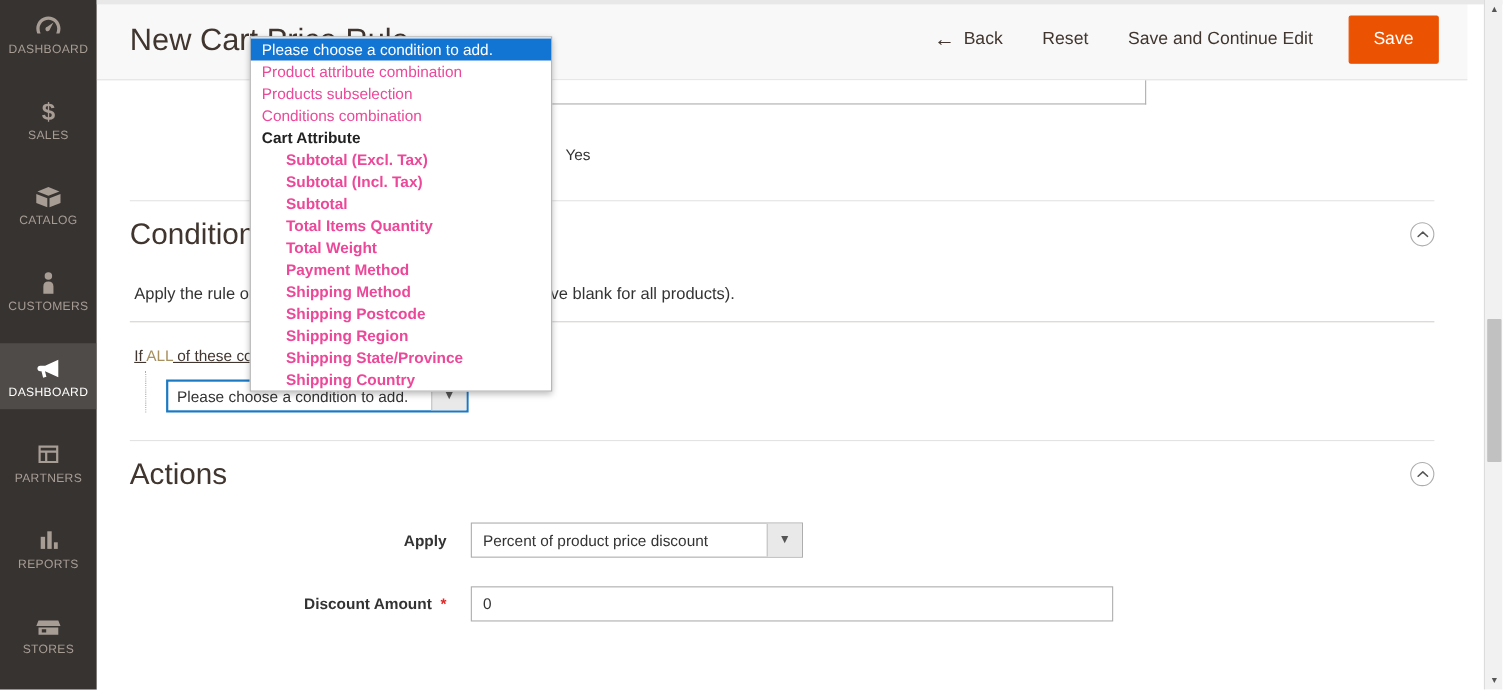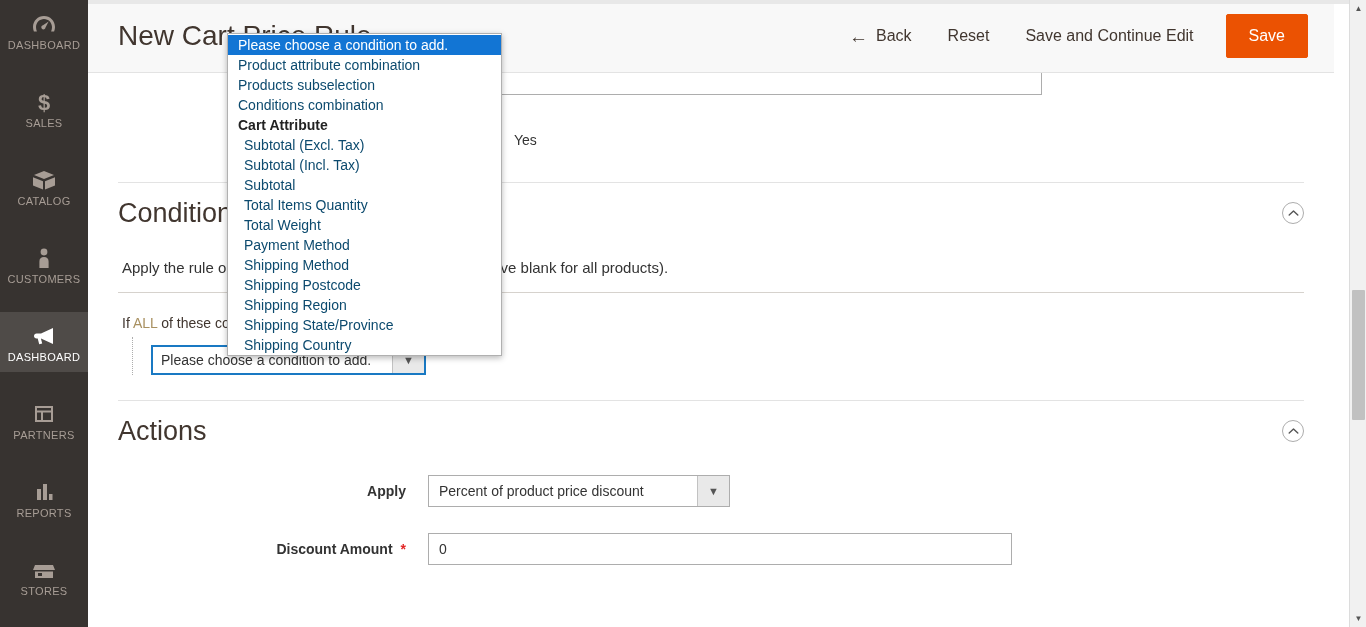--- a/index.html
+++ b/index.html
@@ -198,21 +198,21 @@
     color: #333333;
     padding: 16px 0 0 4px;
   }
   .desc-rule { height: 1px; background: #d6d2cd; margin: 16px 0 0; }
 
   .cond-tree { padding: 22px 0 0 4px; }
   .cond-line {
     font-size: 14px;
     color: #a89060;
   }
-  .cond-line .dark { color: #41362f; }
+  .cond-line .dark { color: #41362f; text-decoration: underline; }
   .cond-children {
     margin: 6px 0 0 10px;
     padding: 8px 0 0 18px;
     border-left: 1px dotted #adadad;
   }
 
   
   .select {
     position: relative;
     display: inline-flex; align-items: stretch;
@@ -289,27 +289,27 @@
     background: #ffffff;
     border: 1px solid #b0b0b0;
     box-shadow: 0 2px 6px rgba(0,0,0,.28);
     z-index: 50;
     padding: 1px 0 0;
   }
   .dd-opt {
     font-size: 14px;
     line-height: 20px;
     padding: 0 6px 0 10px;
-    color: #0c4a6e;
+    color: #ec4899;
     white-space: nowrap;
     cursor: pointer;
   }
   .dd-opt.selected { background: #1275d4; color: #ffffff; }
   .dd-opt.group { font-weight: bold; color: #222; padding-left: 10px; }
-  .dd-opt.child { padding-left: 16px; }
+  .dd-opt.child { padding-left: 32px; font-weight: bold; }
 
   
   .scroll-v {
     position: absolute; right: 0; top: 0;
     width: 17px; height: 627px;
     background: #f1f1f1;
     border-left: 1px solid #dcdcdc;
     z-index: 60;
   }
   .scroll-v .arrow-up, .scroll-v .arrow-down {

